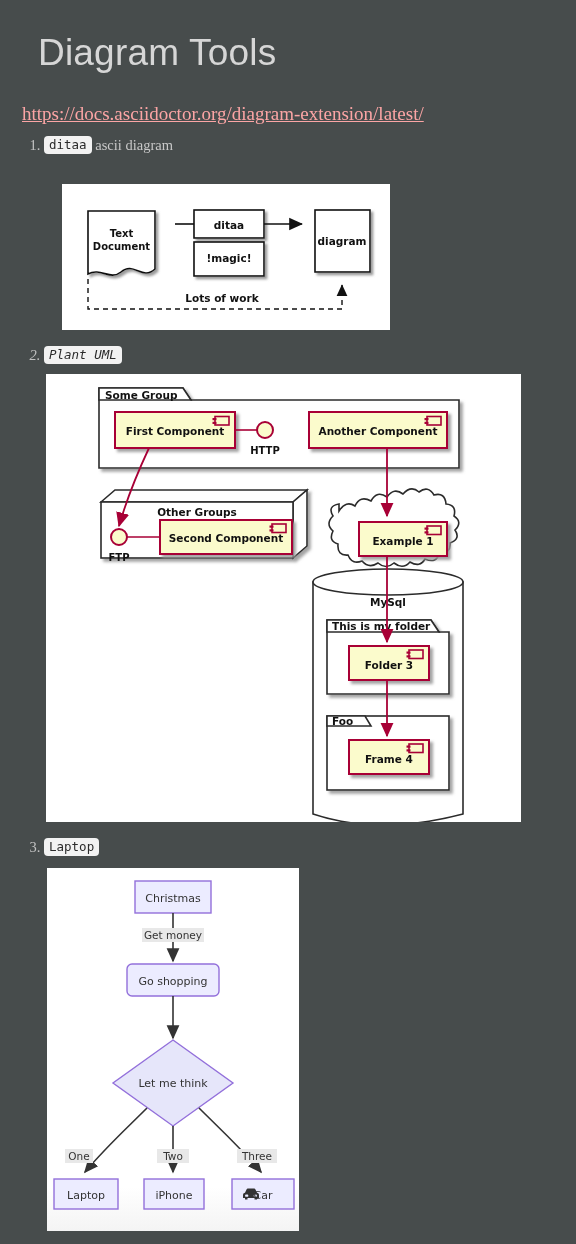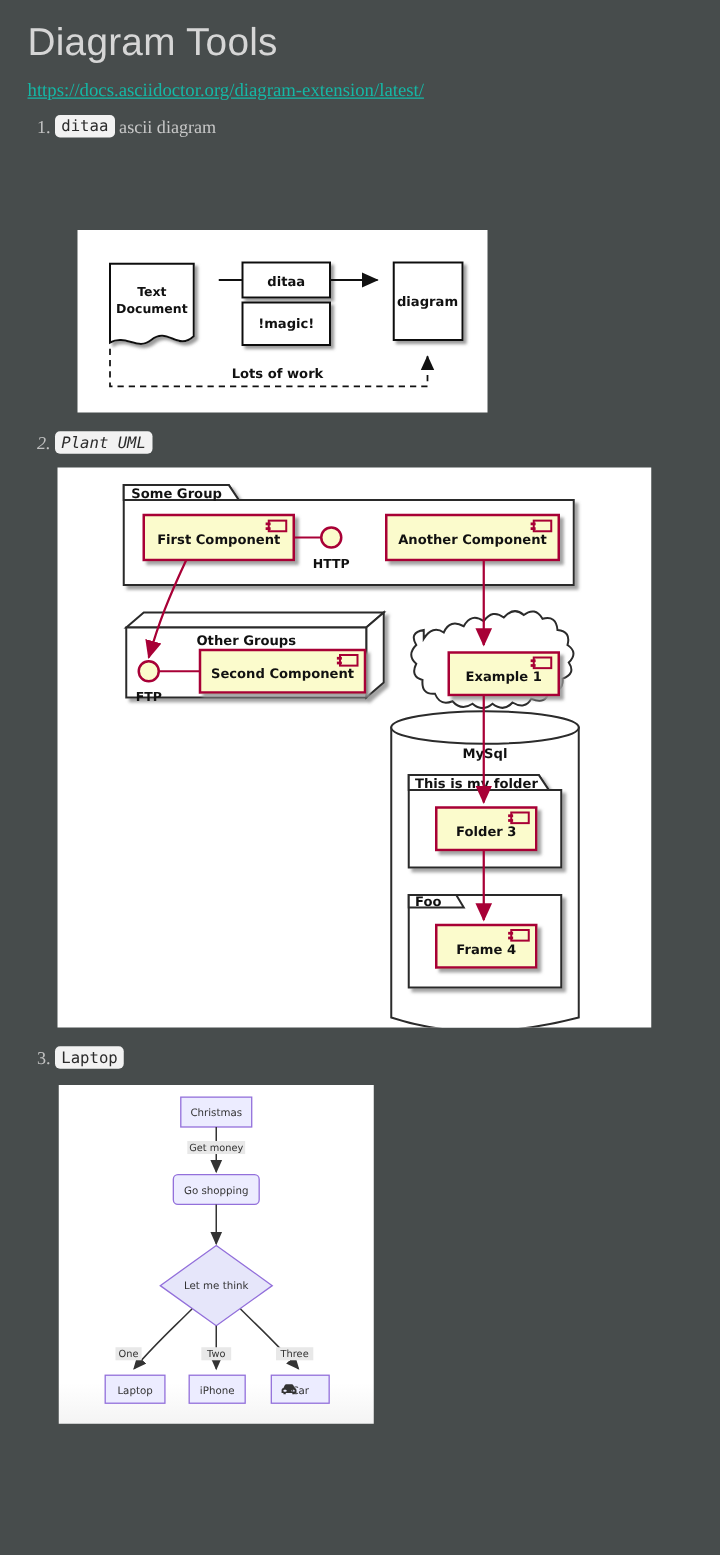--- a/index.html
+++ b/index.html
@@ -10,30 +10,30 @@
     font-family:"Liberation Serif", serif;
     overflow:hidden;
     position:relative;
   }
 
   
   .page-title{
     color:#d6d6d6;
     font-family:"Liberation Sans", sans-serif;
     font-weight:400;
-    font-size:31px;
+    font-size:37px;
     letter-spacing:.2px;
-    margin:0;
+    margin:16px;
     padding:16px 11px 0 22px;
   }
   .main-link{
     display:inline-block;
     margin:13px 0 0 22px;
-    color:#14b8a6;
-    font-size:15px;
+    color:#fca5a5;
+    font-size:19px;
     text-decoration:underline;
     font-family:"Liberation Serif", serif;
   }
 
   
   ol.top-list{
     margin:12px 0 0 0;
     padding-left:44px;
     color:#c8c8c8;
     font-size:14.5px;
@@ -61,21 +61,21 @@
     line-height:1;
     position:relative;
     top:-1px;
   }
   .li-text{ color:#c8c8c8;text-align:center; }
 
   
   .panel{ background:#fff; position:absolute; }
   .panel-ditaa{ left:62px; top:184px; width:328px; height:146px; }
   .panel-puml { left:46px; top:374px; width:475px; height:448px; }
-  .panel-mmd  { left:47px; top:868px; width:252px; height:271px;
+  .panel-mmd  { left:47px; top:868px; width:252px; height:363px;
                 background:linear-gradient(180deg,#ffffff 0%,#ffffff 88%,#f4f4f4 100%);
                 overflow:hidden; }
 
   .svgfill{ position:absolute; left:0; top:0; width:100%; height:100%; }
 </style>
 </head>
 <body style="background: rgb(71, 76, 76);">
 
 
 

